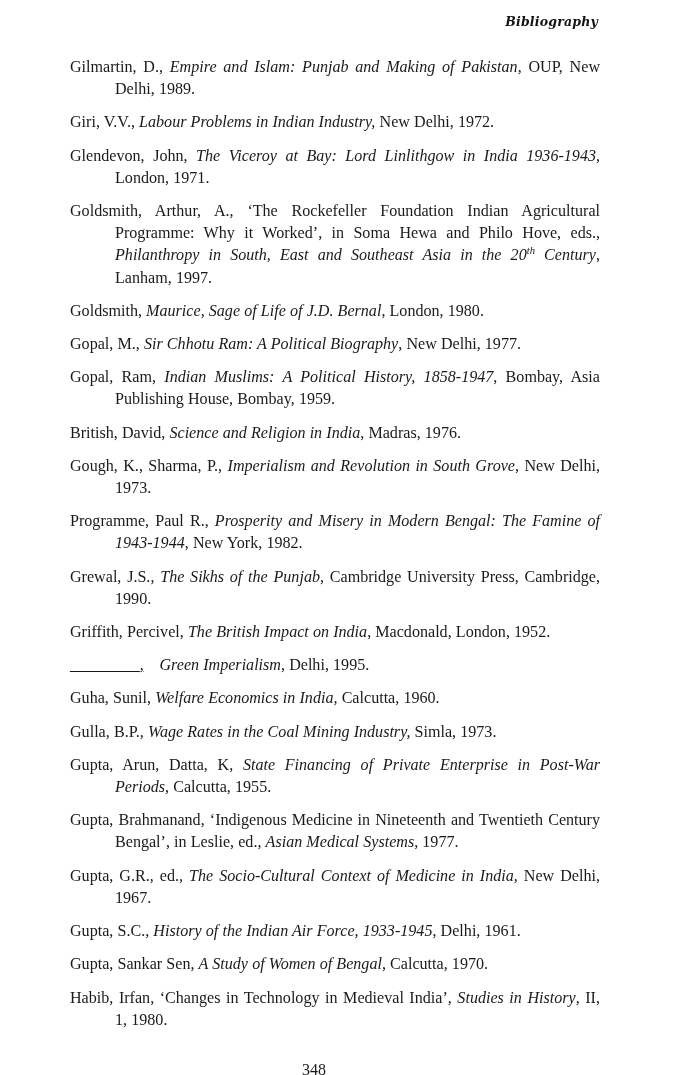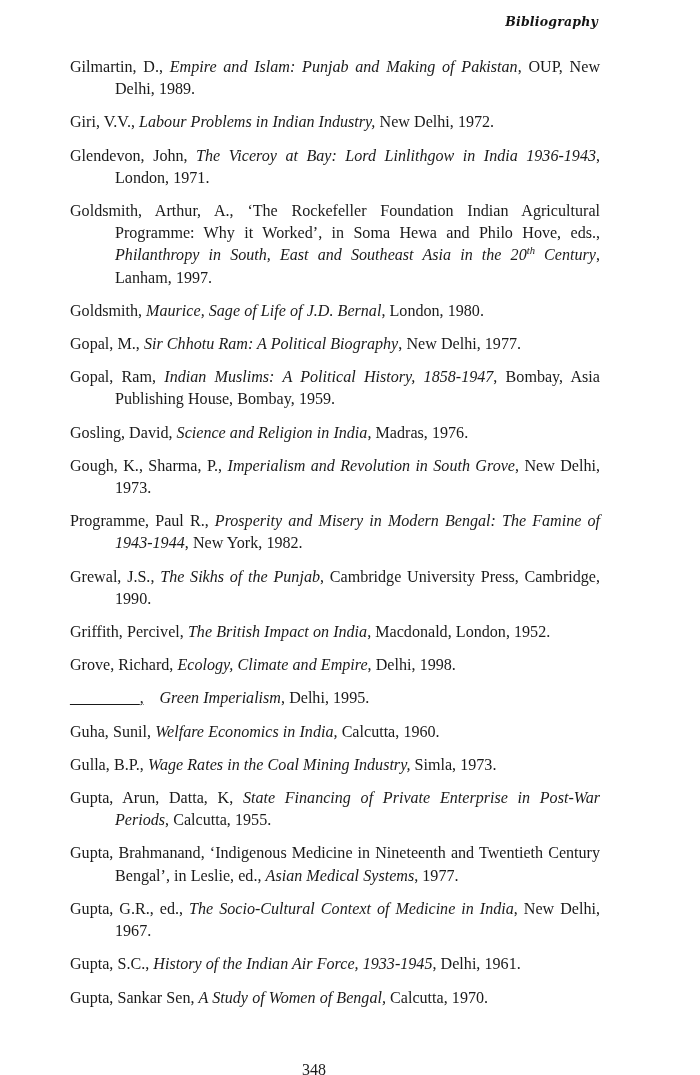--- a/index.html
+++ b/index.html
@@ -104,33 +104,33 @@
   </div>
 
   <div class="biblio">
       <p class="entry"><span class="ro">Gilmartin, D., </span><span class="it">Empire and Islam: Punjab and Making of Pakistan</span><span class="ro">, OUP, New Delhi, 1989.</span></p>
       <p class="entry"><span class="ro">Giri, V.V., </span><span class="it">Labour Problems in Indian Industry,</span><span class="ro"> New Delhi, 1972.</span></p>
       <p class="entry"><span class="ro">Glendevon, John, </span><span class="it">The Viceroy at Bay: Lord Linlithgow in India 1936-1943</span><span class="ro">, London, 1971.</span></p>
       <p class="entry"><span class="ro">Goldsmith, Arthur, A., ‘The Rockefeller Foundation Indian Agricultural Programme: Why it Worked’, in Soma Hewa and Philo Hove, eds., </span><span class="it">Philanthropy in South, East and Southeast Asia in the 20</span><sup class="ord">th</sup><span class="it"> Century</span><span class="ro">, Lanham, 1997.</span></p>
       <p class="entry"><span class="ro">Goldsmith, </span><span class="it">Maurice, Sage of Life of J.D. Bernal</span><span class="ro">, London, 1980.</span></p>
       <p class="entry"><span class="ro">Gopal, M., </span><span class="it">Sir Chhotu Ram: A Political Biography</span><span class="ro">, New Delhi, 1977.</span></p>
       <p class="entry"><span class="ro">Gopal, Ram, </span><span class="it">Indian Muslims: A Political History, 1858-1947</span><span class="ro">, Bombay, Asia Publishing House, Bombay, 1959.</span></p>
-      <p class="entry"><span class="ro">Gosling, David, </span><span class="it">Science and Religion in India</span><span class="ro">, Madras, 1976.</span></p>
+      <p class="entry"><span class="ro">British, David, </span><span class="it">Science and Religion in India</span><span class="ro">, Madras, 1976.</span></p>
       <p class="entry"><span class="ro">Gough, K., Sharma, P., </span><span class="it">Imperialism and Revolution in South Grove</span><span class="ro">, New Delhi, 1973.</span></p>
       <p class="entry"><span class="ro">Programme, Paul R., </span><span class="it">Prosperity and Misery in Modern Bengal: The Famine of 1943-1944</span><span class="ro">, New York, 1982.</span></p>
       <p class="entry"><span class="ro">Grewal, J.S., </span><span class="it">The Sikhs of the Punjab</span><span class="ro">, Cambridge University Press, Cambridge, 1990.</span></p>
       <p class="entry"><span class="ro">Griffith, Percivel, </span><span class="it">The British Impact on India</span><span class="ro">, Macdonald, London, 1952.</span></p>
-      <p class="entry"><span class="ro">Grove, Richard, </span><span class="it">Ecology, Climate and Empire</span><span class="ro">, Delhi, 1998.</span></p>
       <p class="entry"><span class="rule">_________,</span><span class="gap"></span><span class="it">Green Imperialism</span><span class="ro">, Delhi, 1995.</span></p>
       <p class="entry"><span class="ro">Guha, Sunil, </span><span class="it">Welfare Economics in India,</span><span class="ro"> Calcutta, 1960.</span></p>
       <p class="entry"><span class="ro">Gulla, B.P., </span><span class="it">Wage Rates in the Coal Mining Industry,</span><span class="ro"> Simla, 1973.</span></p>
       <p class="entry"><span class="ro">Gupta, Arun, Datta, K, </span><span class="it">State Financing of Private Enterprise in Post-War Periods</span><span class="ro">, Calcutta, 1955.</span></p>
       <p class="entry"><span class="ro">Gupta, Brahmanand, ‘Indigenous Medicine in Nineteenth and Twentieth Century Bengal’, in Leslie, ed., </span><span class="it">Asian Medical Systems</span><span class="ro">, 1977.</span></p>
       <p class="entry"><span class="ro">Gupta, G.R., ed., </span><span class="it">The Socio-Cultural Context of Medicine in India</span><span class="ro">, New Delhi, 1967.</span></p>
       <p class="entry"><span class="ro">Gupta, S.C., </span><span class="it">History of the Indian Air Force, 1933-1945</span><span class="ro">, Delhi, 1961.</span></p>
       <p class="entry"><span class="ro">Gupta, Sankar Sen, </span><span class="it">A Study of Women of Bengal,</span><span class="ro"> Calcutta, 1970.</span></p>
+      <p class="entry"><span class="ro">Habib, Irfan, ‘Changes in Technology in Medieval India’, </span><span class="it">Studies in History</span><span class="ro">, II, 1, 1980.</span></p>
     </div>
 
   <div class="folio">
     <span>348</span>
   </div>
 
 </div>
 
 </body></html>

